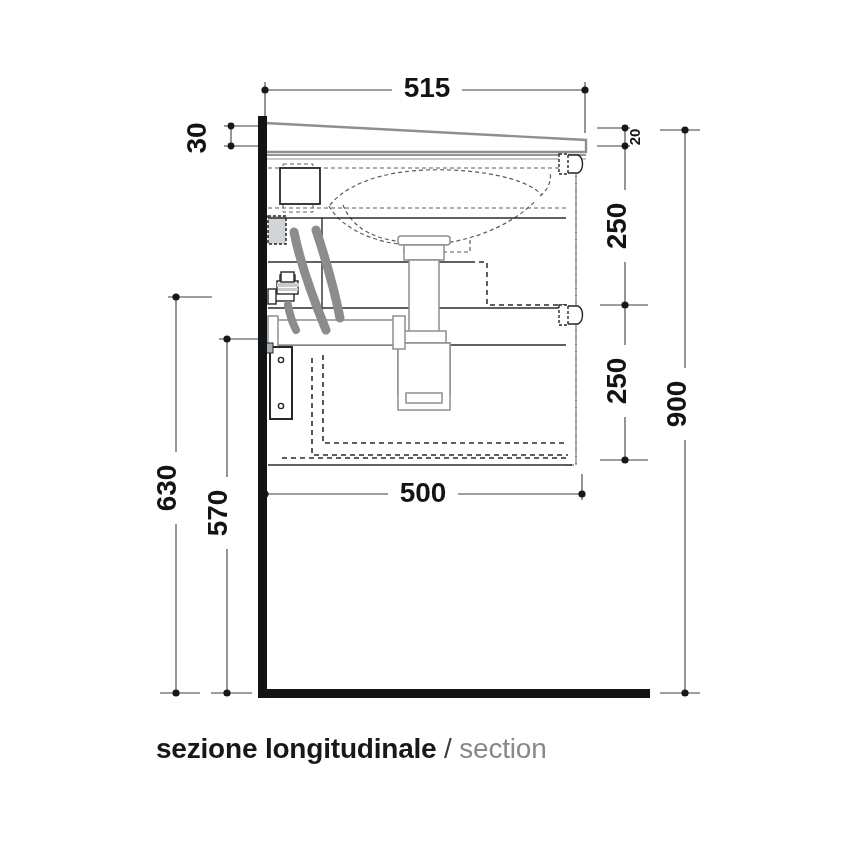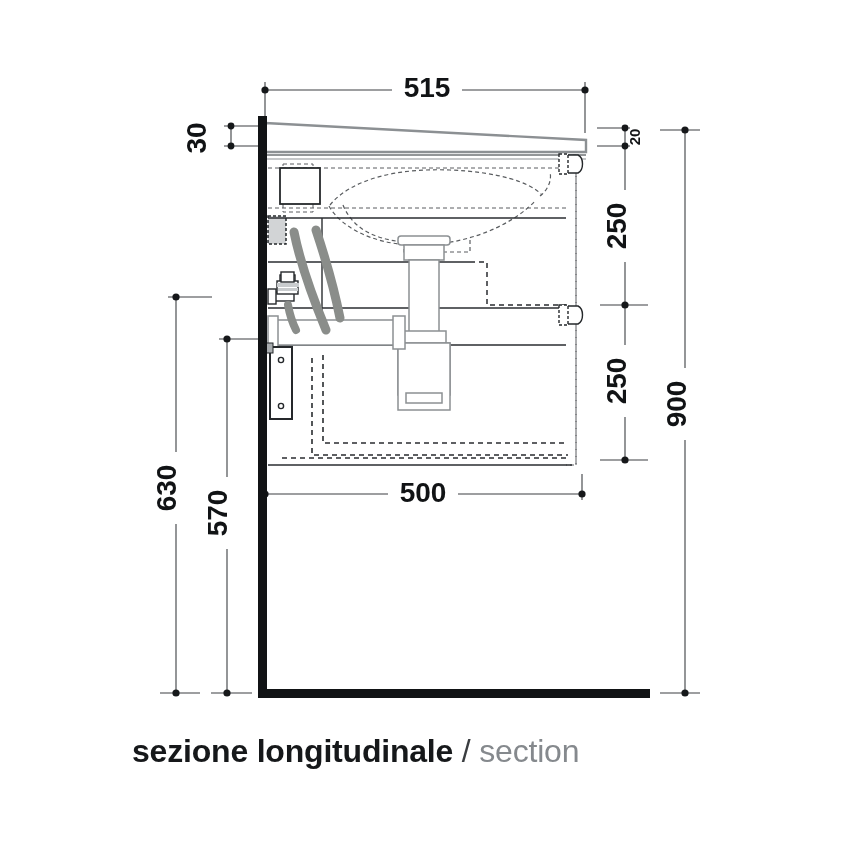--- a/index.html
+++ b/index.html
@@ -21,23 +21,23 @@
     height: 632px;
   }
   svg.drawing {
     position: absolute;
     left: 0; top: 0;
     width: 850px;
     height: 850px;
   }
   .caption {
     position: absolute;
-    left: 132px;
+    left: 156px;
     top: 733px;
-    font-size: 32px;
+    font-size: 28px;
     letter-spacing: -0.2px;
     white-space: nowrap;
   }
   .caption .bold {
     font-weight: bold;
     color: #16181a;
   }
   .caption .sep {
     font-weight: normal;
     color: #3a3d40;

